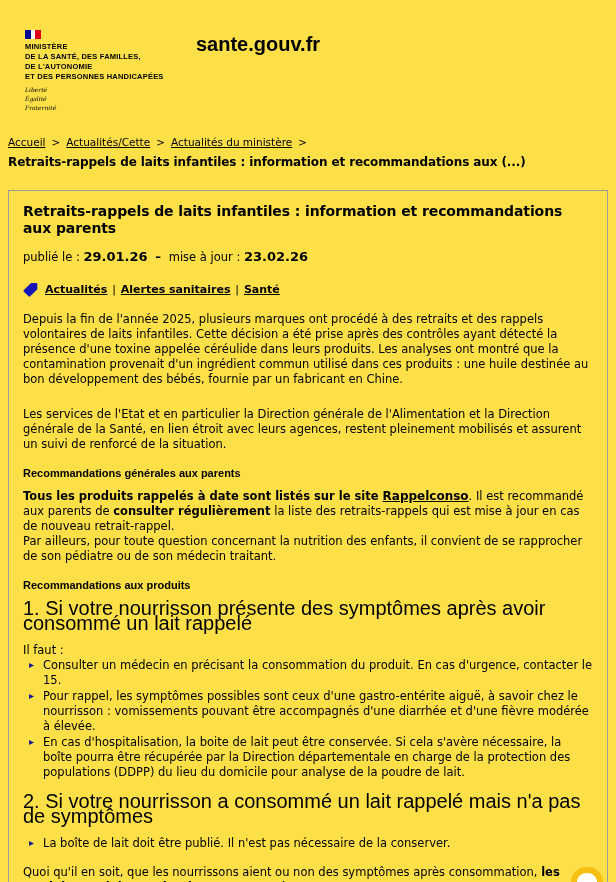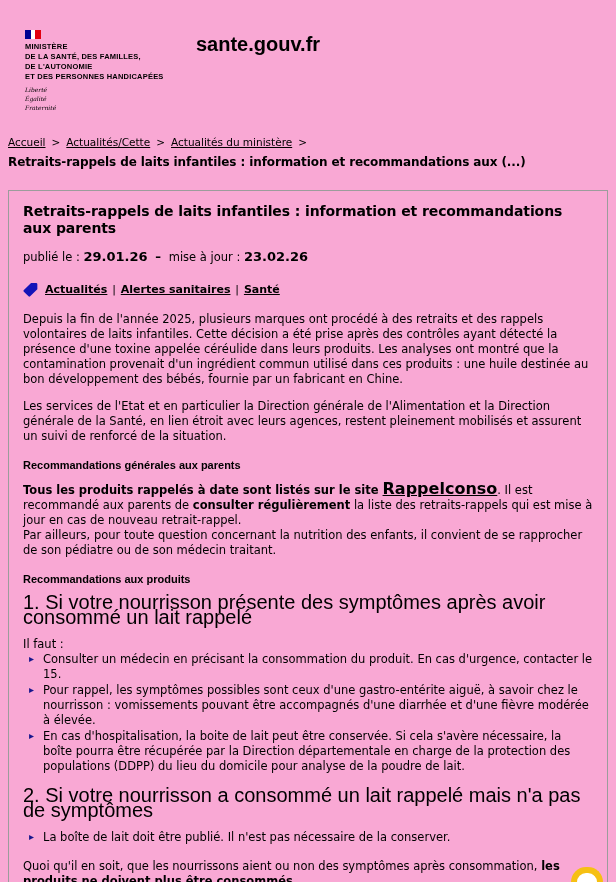--- a/index.html
+++ b/index.html
@@ -1,18 +1,18 @@
 <!DOCTYPE html>
 <html><head>
 <meta charset="utf-8">
 <style>
   * { margin:0; padding:0; box-sizing:border-box; }
   html,body { width:616px; height:882px; background:#fff; color:#000;
     font-family:"DejaVu Sans", sans-serif; }
-  .page { position:relative; width:616px; height:882px; overflow:hidden; background:#f9a8d4; }
+  .page { position:relative; width:616px; height:882px; overflow:hidden; background:#fde047; }
 
   
   .gov-logo { position:absolute; left:25px; top:30px; width:160px; }
   .flag { display:flex; width:16px; height:9px; margin-bottom:3px; }
   .flag .b { width:6px; background:#000091; }
   .flag .w { width:4px; background:#fff; }
   .flag .r { width:6px; background:#e1000f; }
   .ministry-name { font-family:"Liberation Sans", sans-serif; font-weight:bold;
     font-size:7.5px; line-height:1.32; letter-spacing:.2px; text-transform:uppercase; }
   .motto { margin-top:3px; font-family:"DejaVu Serif", serif; font-style:italic;
@@ -37,24 +37,24 @@
   .meta-line .mdash { font-weight:bold; margin:0 4px; }
 
   .tags-row { display:flex; align-items:center; gap:7px; margin-bottom:15px;
     font-size:11px; font-weight:bold; }
   .tags-row a { color:#000; text-decoration:underline; cursor:pointer; }
   .tags-row .tdiv { font-weight:normal; margin:0 1px; }
   .tag-svg { width:15px; height:15px; display:block; }
 
   .body-text { font-size:11.5px; line-height:15px; }
   p.para { margin-bottom:14px; }
-  p.para.gap-lg { margin-bottom:12px; }
+  p.para.gap-lg { margin-bottom:20px; }
   p.para.tight { margin-bottom:0; }
   .inline-link { color:#000; font-weight:bold; text-decoration:underline;
-    font-size:16px; cursor:pointer; }
+    font-size:12px; cursor:pointer; }
 
   h3.mini-head { font-family:"Liberation Sans", sans-serif; font-size:11px;
     font-weight:bold; margin-bottom:8px; }
   h2.num-head { font-family:"Liberation Sans", sans-serif; font-size:20px;
     font-weight:normal; margin:2px 0 12px 0; }
 
   ul.arrow-list { list-style:none; margin:0 0 14px 6px; }
   ul.arrow-list li { position:relative; padding-left:14px; margin-bottom:1px; }
   ul.arrow-list .bullet { position:absolute; left:0; top:-1px; color:#16168c;
     font-size:10px; }

